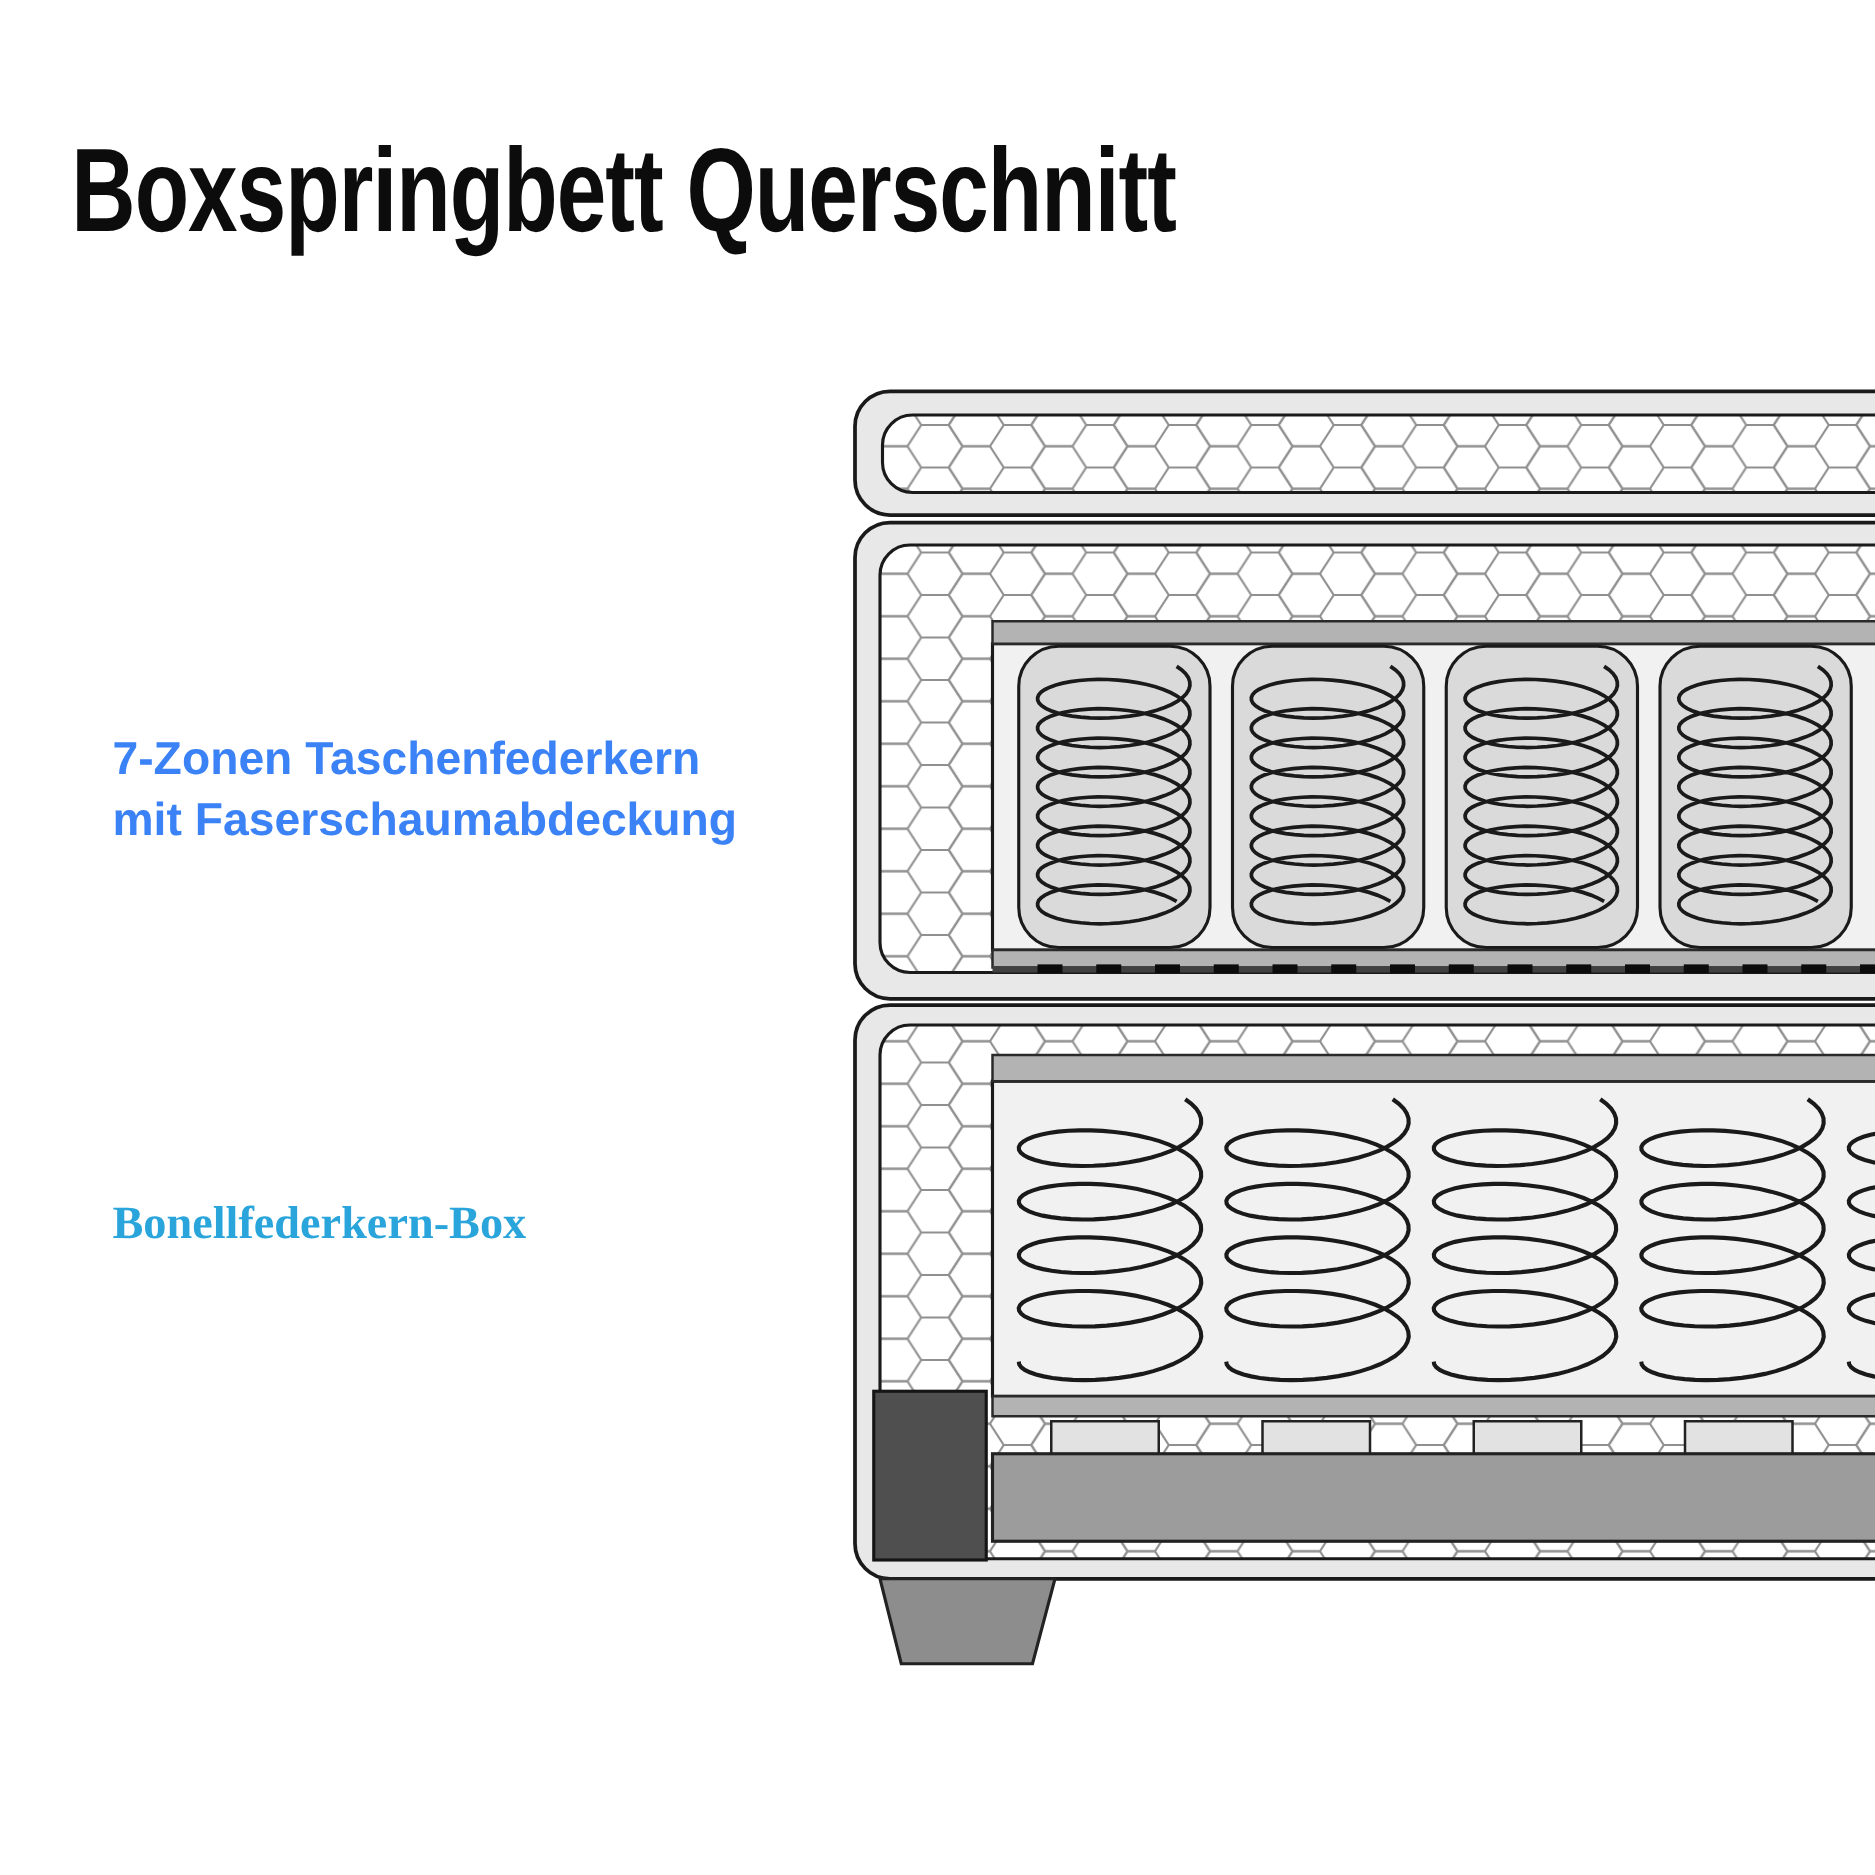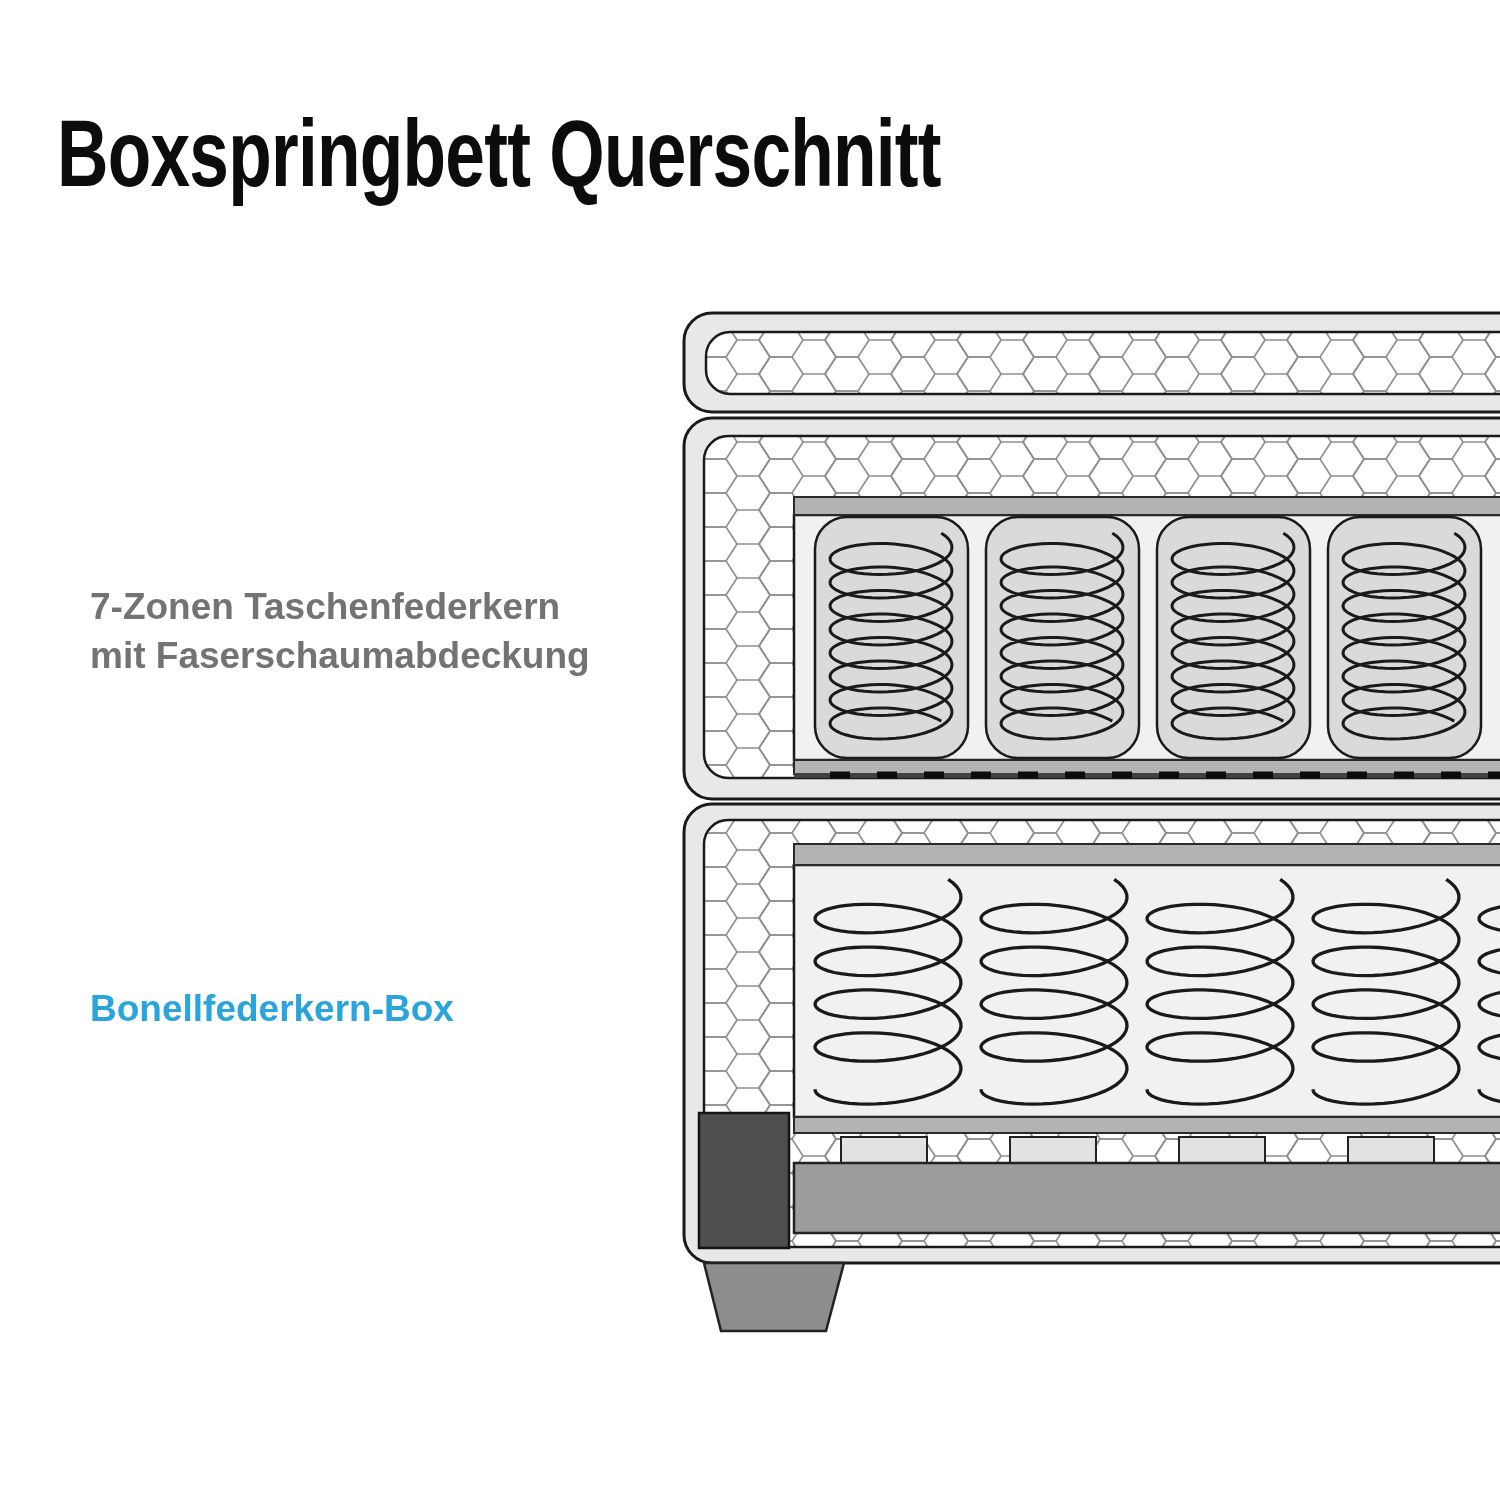--- a/index.html
+++ b/index.html
@@ -12,31 +12,31 @@
     font-size:95px;font-weight:bold;color:#0c0c0c;letter-spacing:-1px;line-height:1.05;
     transform:scaleX(.75);transform-origin:0 0;white-space:nowrap;
   }
   .layer-label{
     position:absolute;left:90px;
     font-size:37px;line-height:49px;font-weight:bold;
     white-space:pre-line;
   }
   #lbl-topper{top:332px;}
   #lbl-pocket{top:582px;}
-  #lbl-bonell{top:984px;}
+  #lbl-bonell{top:954px;font-family:Liberation Serif, serif;}
   svg.diagram{position:absolute;left:0;top:0;}
 </style>
 </head>
 <body>
 
 <div id="stage">
 
   <h1 class="title">Boxspringbett Querschnitt</h1>
 
-  <div class="layer-label" id="lbl-pocket" style="color: #737373;">7-Zonen Taschenfederkern
+  <div class="layer-label" id="lbl-pocket" style="color: #3b82f6;">7-Zonen Taschenfederkern
 mit Faserschaumabdeckung</div>
   <div class="layer-label" id="lbl-bonell" style="color: rgb(41, 165, 220);">Bonellfederkern-Box</div>
 
   <svg class="diagram" width="1500" height="1500" viewBox="0 0 1500 1500">
     <defs>
       <path id="hx" d="M-22 0 L-11 -17 L11 -17 L22 0 L11 17 L-11 17 Z"></path>
       <pattern id="hexpat" width="66" height="34" patternUnits="userSpaceOnUse">
         <rect width="66" height="34" fill="#ffffff"></rect>
         <g stroke="#8f8f8f" stroke-width="1.7" fill="none">
           <use href="#hx" transform="translate(22,17)"></use>

